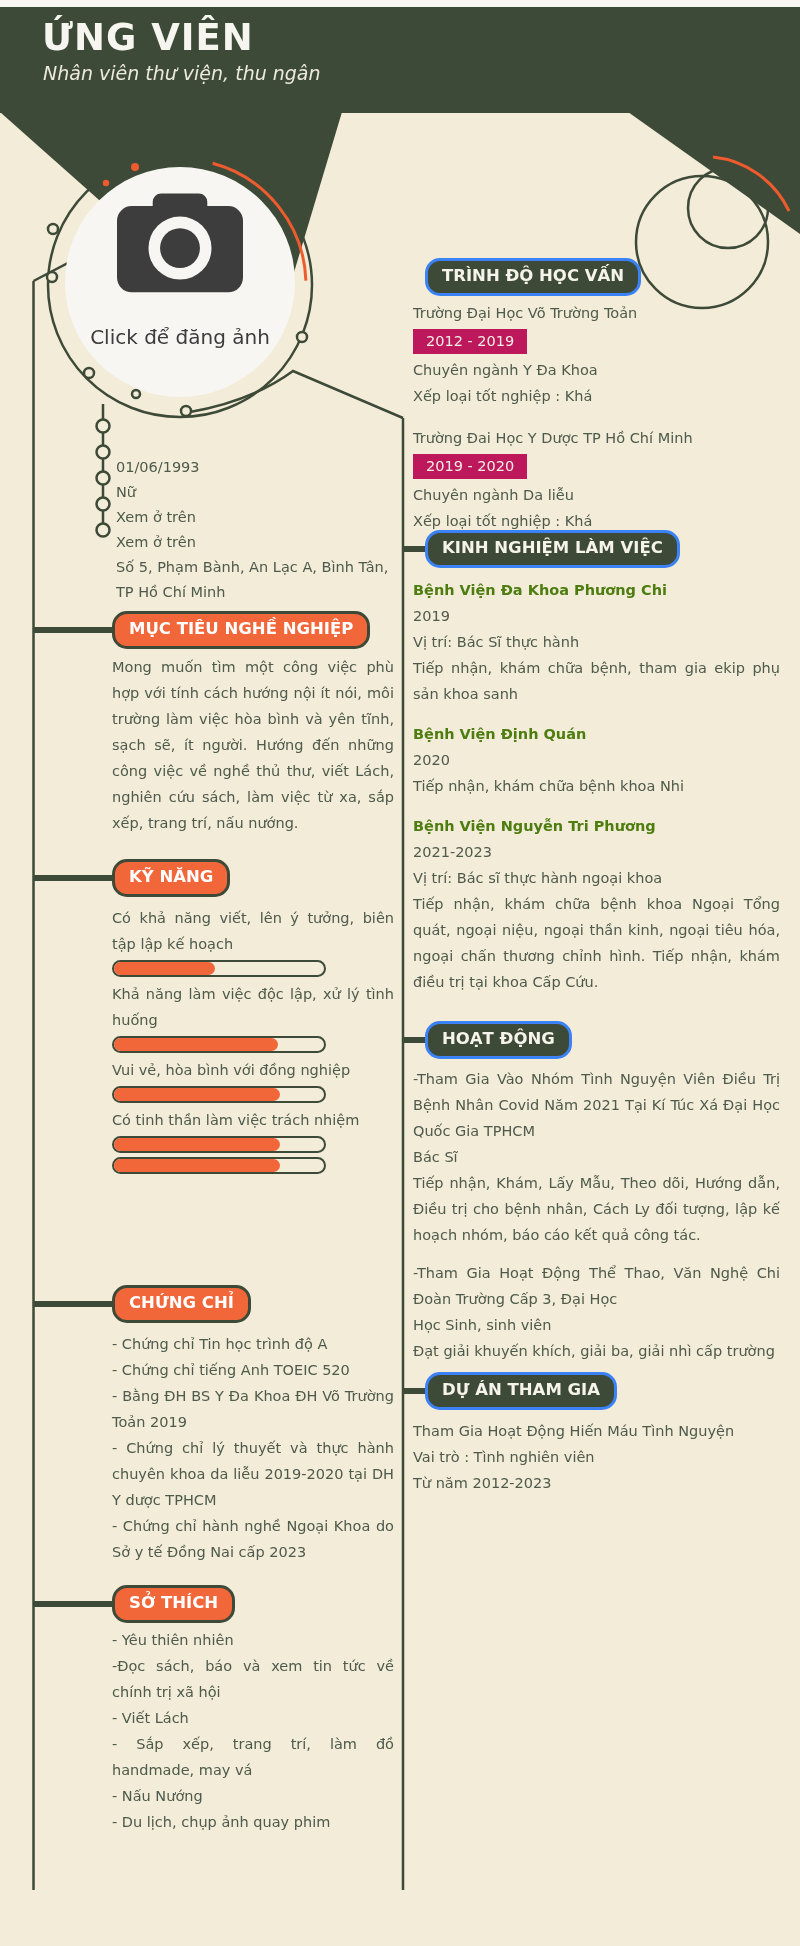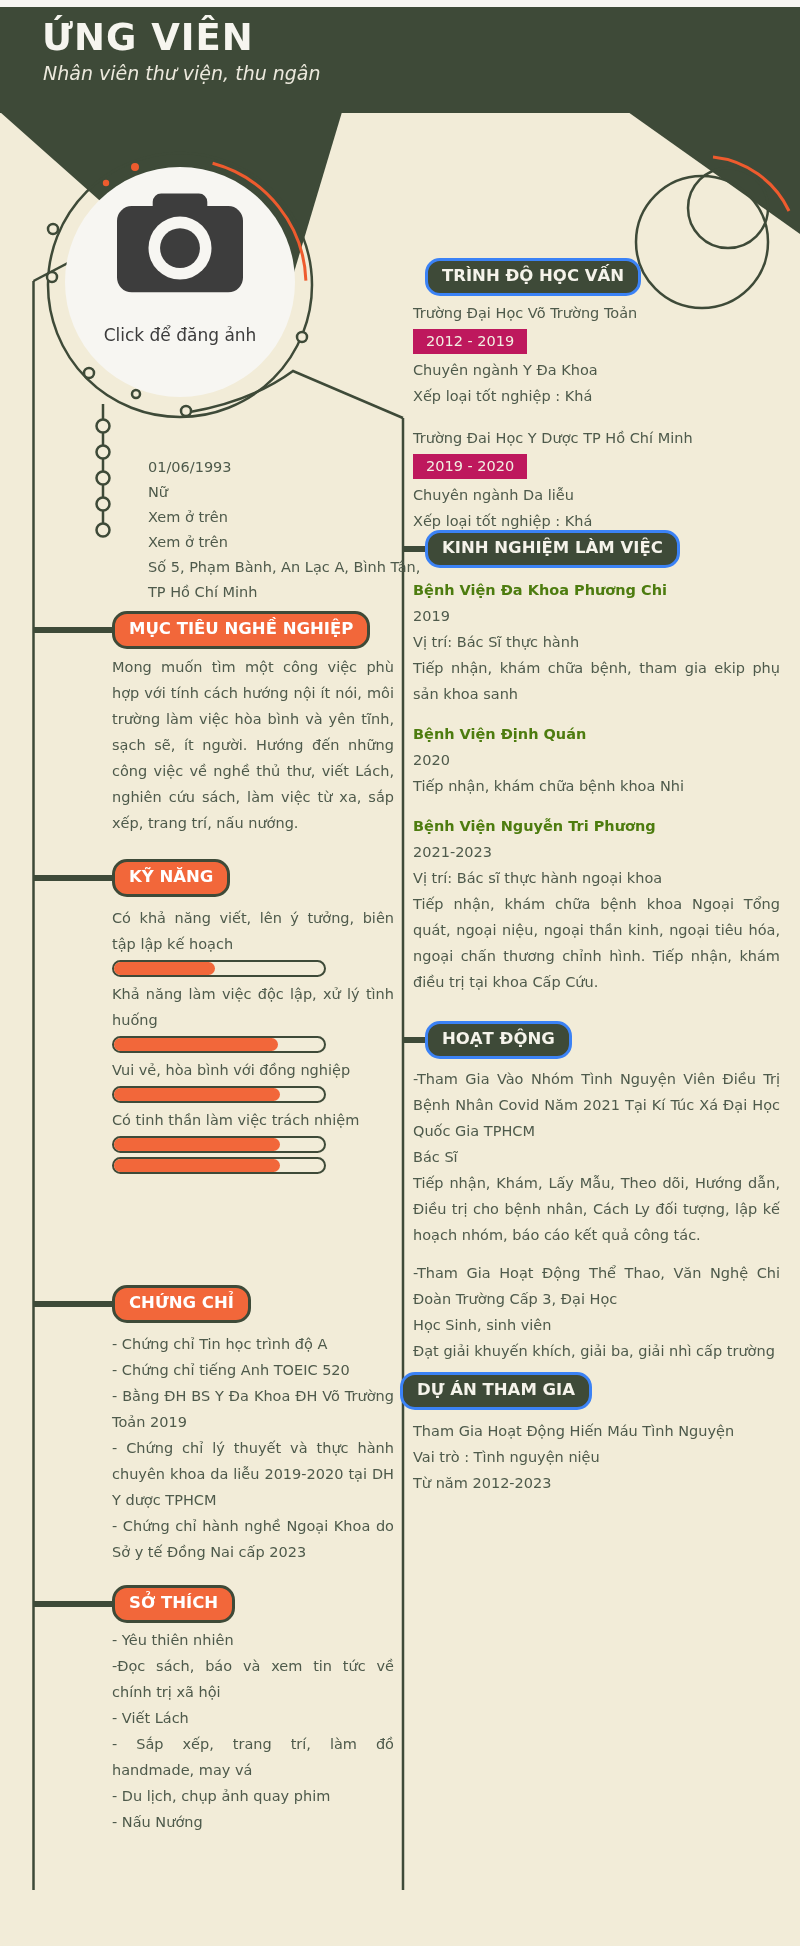--- a/index.html
+++ b/index.html
@@ -13,21 +13,21 @@
   .hdr-corner{position:absolute;left:628px;top:112px;width:172px;height:122px;background:#3e4a38;
               clip-path:polygon(0 0,100% 0,100% 100%);}
   .title{position:absolute;left:42px;top:16px;color:#f6f5ef;font-size:37px;font-weight:bold;letter-spacing:1px;}
   .subtitle{position:absolute;left:43px;top:62px;color:#ece9dd;font-size:19px;font-style:italic;}
   .deco{position:absolute;left:0;top:0;}
   
   .photo{position:absolute;left:65px;top:167px;width:230px;height:230px;border-radius:50%;
          background:#f7f6f2;cursor:pointer;}
   .photo .cam{position:absolute;left:52px;top:26px;}
   .photo .cap{position:absolute;left:0;top:158px;width:100%;text-align:center;
-              font-size:17px;color:#3c3c3c;}
+              font-size:20px;color:#3c3c3c;}
   
   .pill{position:absolute;display:inline-block;border-radius:15px;padding:6px 14px 7px;
         font-size:16.5px;font-weight:bold;white-space:nowrap;line-height:1.15;}
   .pill-left{background:#f2673a;border:3px solid #3e4a38;color:#ffffff;}
   .pill-right{background:#3e4a38;border:3px solid #3b82f6;color:#f5f3ea;}
   
   .blk{position:absolute;font-size:14.5px;line-height:26px;}
   .just{text-align:justify;}
   .info-row{line-height:25px;}
   .bold{font-weight:bold;color:#4d7c0f;}
@@ -98,21 +98,21 @@
   <div class="photo">
     <svg class="cam" width="126" height="106" viewBox="0 0 120 100">
       <rect x="34" y="0" width="52" height="22" rx="8" fill="#3d3d3d"></rect>
       <rect x="0" y="12" width="120" height="82" rx="14" fill="#3d3d3d"></rect>
       <circle cx="60" cy="52" r="30" fill="#f7f6f2"></circle>
       <circle cx="60" cy="52" r="19" fill="#3d3d3d"></circle>
     </svg>
     <div class="cap">Click để đăng ảnh</div>
   </div>
 
-  <div class="blk" style="left:116px;top:455px;width:286px;margin-left:32px;">
+  <div class="blk" style="left:116px;top:455px;width:286px;">
     <div class="info-row">01/06/1993</div>
     <div class="info-row">Nữ</div>
     <div class="info-row">Xem ở trên</div>
     <div class="info-row">Xem ở trên</div>
     <div class="info-row">Số 5, Phạm Bành, An Lạc A, Bình Tân, TP Hồ Chí Minh</div>
   </div>
 
   <div class="pill pill-left" style="left:112px;top:611px;">MỤC TIÊU NGHỀ NGHIỆP</div>
   <div class="blk just" style="left:112px;top:654px;width:282px;">Mong muốn tìm một công việc phù hợp với tính cách hướng nội ít nói, môi trường làm việc hòa bình và yên tĩnh, sạch sẽ, ít người. Hướng đến những công việc về nghề thủ thư, viết Lách, nghiên cứu sách, làm việc từ xa, sắp xếp, trang trí, nấu nướng.</div>
 
@@ -157,22 +157,22 @@
     <div class="just">- Chứng chỉ lý thuyết và thực hành chuyên khoa da liễu 2019-2020 tại DH Y dược TPHCM</div>
     <div class="just">- Chứng chỉ hành nghề Ngoại Khoa do Sở y tế Đồng Nai cấp 2023</div>
   </div>
 
   <div class="pill pill-left" style="left:112px;top:1585px;">SỞ THÍCH</div>
   <div class="blk" style="left:112px;top:1627px;width:282px;">
     <div>- Yêu thiên nhiên</div>
     <div class="just">-Đọc sách, báo và xem tin tức về chính trị xã hội</div>
     <div>- Viết Lách</div>
     <div class="just">- Sắp xếp, trang trí, làm đồ handmade, may vá</div>
+    <div>- Nấu Nướng</div>
     <div>- Du lịch, chụp ảnh quay phim</div>
-    <div>- Nấu Nướng</div>
   </div>
 
   <div class="pill pill-right" style="left:425px;top:258px;">TRÌNH ĐỘ HỌC VẤN</div>
   <div class="blk" style="left:413px;top:300px;width:367px;">
     <div class="edu-item">
       <div>Trường Đại Học Võ Trường Toản</div>
       <div><span class="badge">2012 - 2019</span></div>
       <div>Chuyên ngành Y Đa Khoa</div>
       <div>Xếp loại tốt nghiệp : Khá</div>
     </div>
@@ -212,22 +212,22 @@
       <div>Bác Sĩ</div>
       <div class="just">Tiếp nhận, Khám, Lấy Mẫu, Theo dõi, Hướng dẫn, Điều trị cho bệnh nhân, Cách Ly đối tượng, lập kế hoạch nhóm, báo cáo kết quả công tác.</div>
     </div>
     <div class="act">
       <div class="just">-Tham Gia Hoạt Động Thể Thao, Văn Nghệ Chi Đoàn Trường Cấp 3, Đại Học</div>
       <div>Học Sinh, sinh viên</div>
       <div class="just">Đạt giải khuyến khích, giải ba, giải nhì cấp trường</div>
     </div>
   </div>
 
-  <div class="pill pill-right" style="left:400px;top:1372px;">DỰ ÁN THAM GIA</div>
+  <div class="pill pill-right" style="left:425px;top:1372px;">DỰ ÁN THAM GIA</div>
   <div class="blk" style="left:413px;top:1418px;width:367px;">
     <div>
       <div>Tham Gia Hoạt Động Hiến Máu Tình Nguyện</div>
-      <div>Vai trò : Tình nguyện niệu</div>
+      <div>Vai trò : Tình nghiên viên</div>
       <div>Từ năm 2012-2023</div>
     </div>
   </div>
 
 </div>
 
 </body></html>

